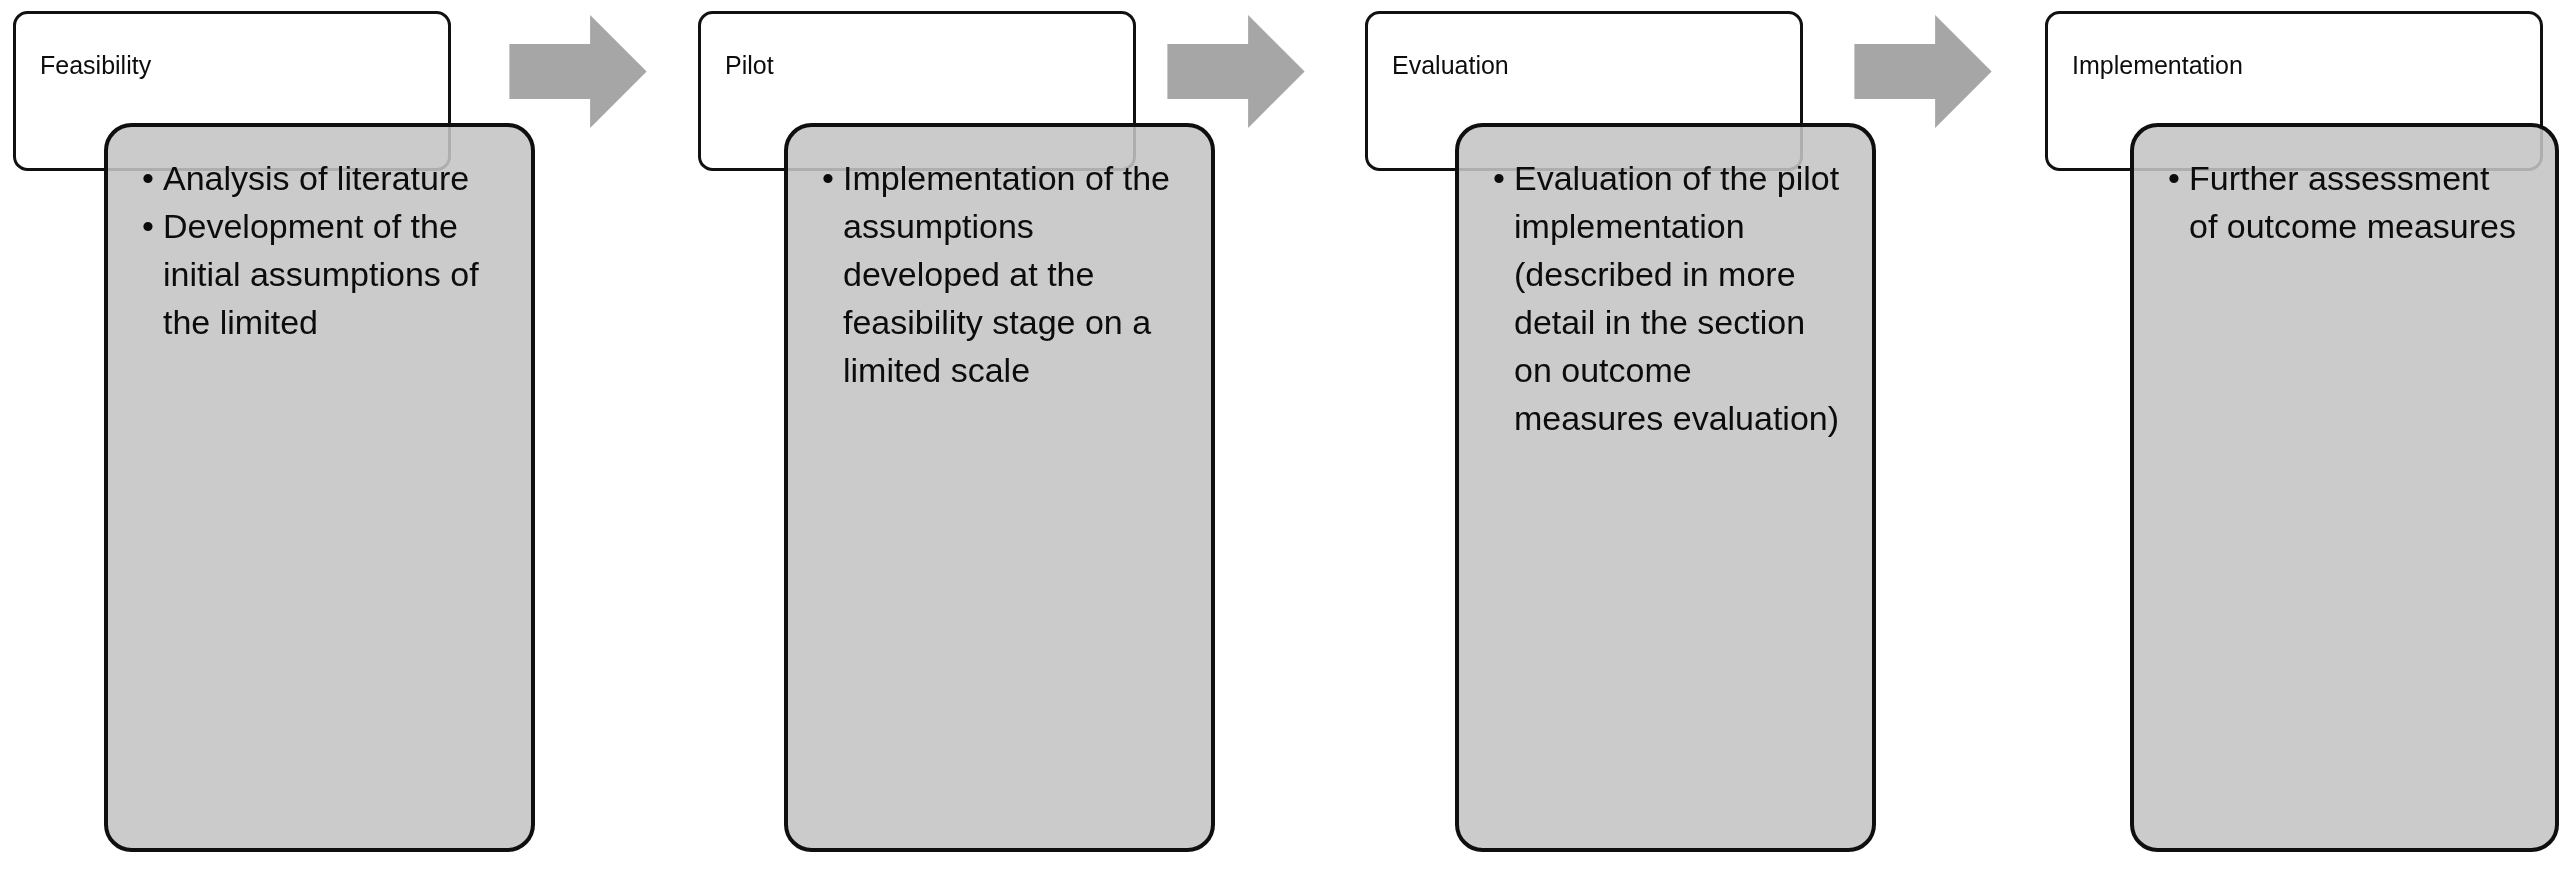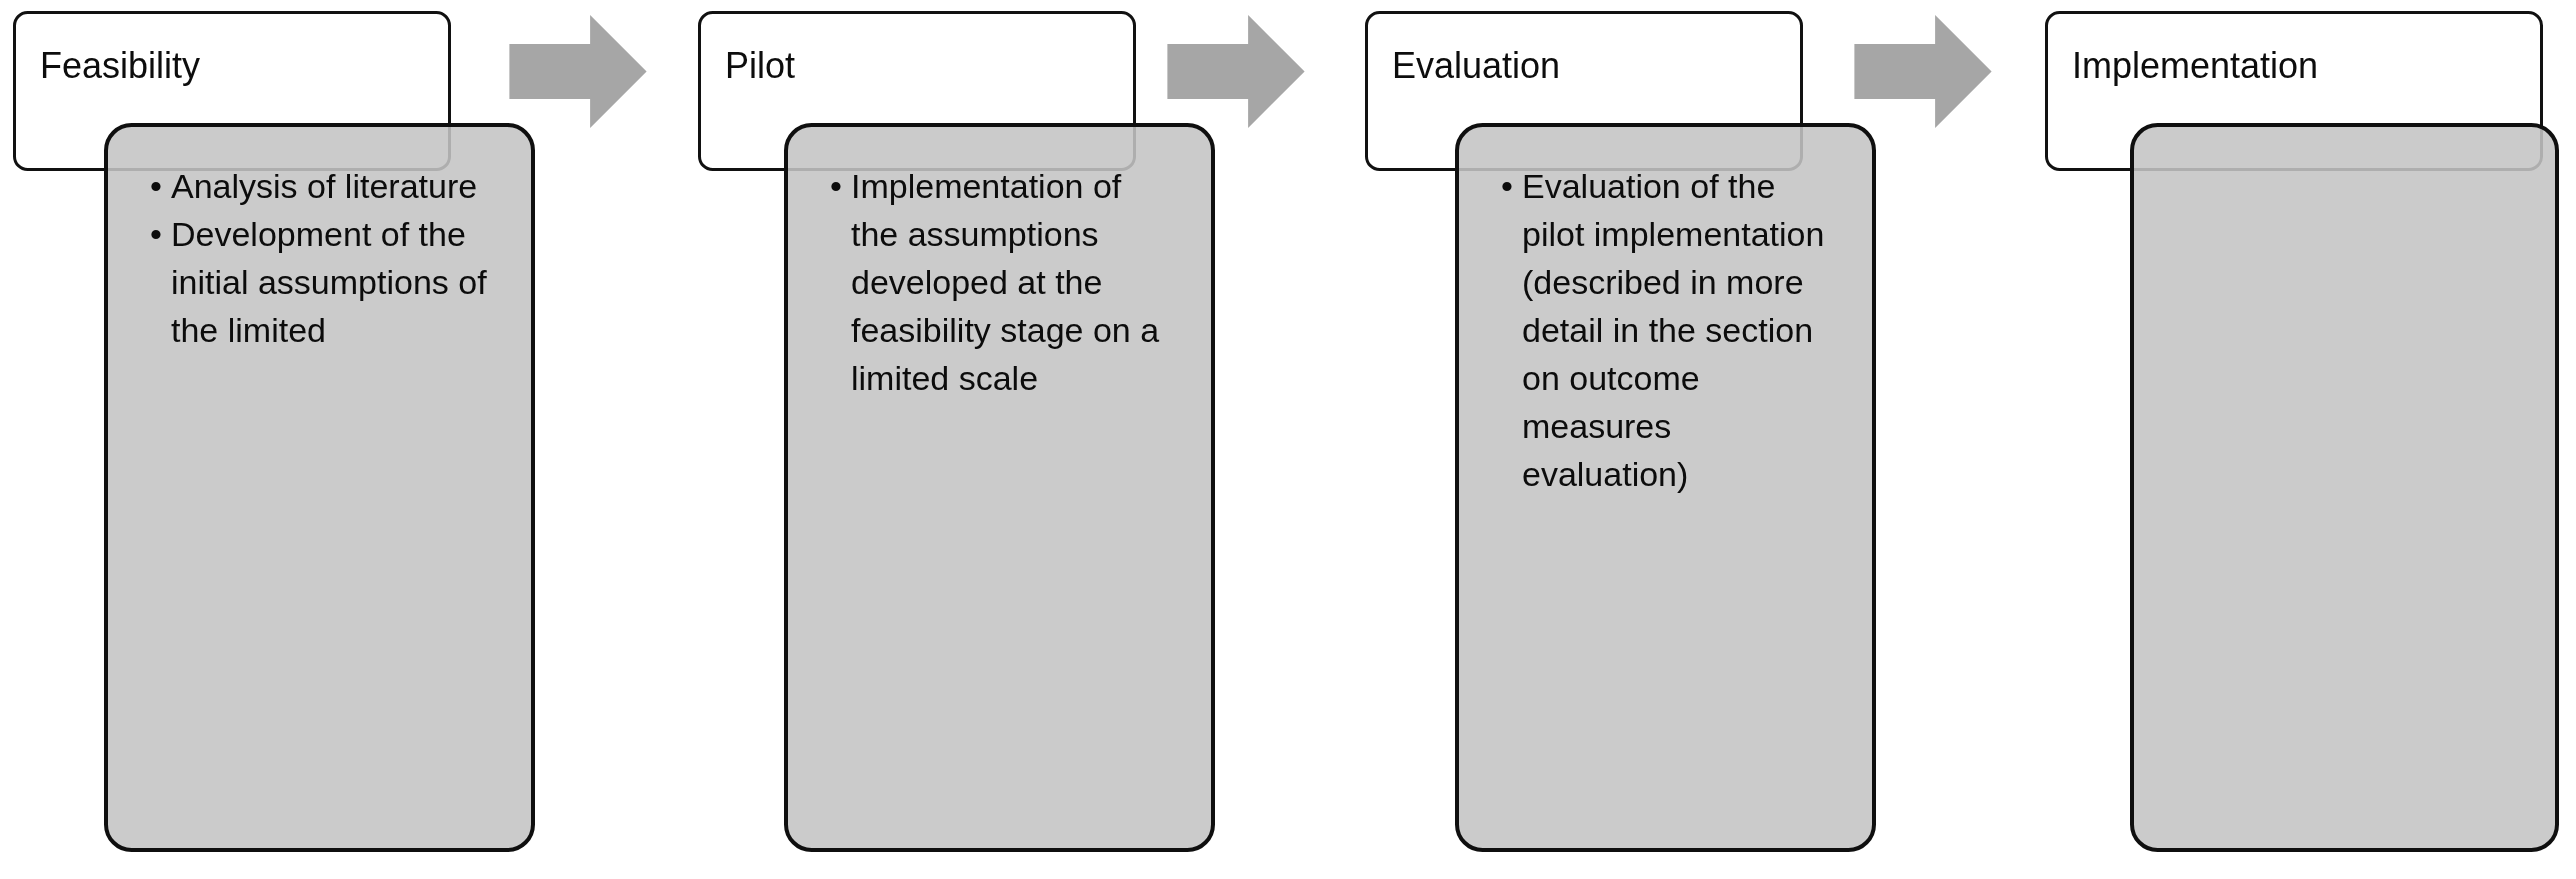--- a/index.html
+++ b/index.html
@@ -18,42 +18,42 @@
     background:#ffffff;
     border:3.2px solid #111111;
     border-radius:14.6px;
     box-sizing:border-box;
     z-index:1;
   }
   .header-label{
     position:absolute;
     left:24px;
     top:31px;
-    font-size:36px;
+    font-size:25px;
     line-height:41px;
     color:#0d0d0d;
     font-family:"Liberation Sans", sans-serif;
     white-space:nowrap;
   }
 
   
   .body-card{
     position:absolute;
     background:rgba(196,196,196,0.88);
     border:4px solid #0f0f0f;
     border-radius:27.6px;
     box-sizing:border-box;
     z-index:2;
   }
   .bullets{
     position:absolute;
     left:26px;
     right:20px;
     top:19.4px;
-    margin:16px;
+    margin:8px;
     padding:0;
     list-style:none;
   }
   .bullets li{
     position:relative;
     padding-left:21px;
     font-size:34px;
     line-height:48px;
     color:#0c0c0c;
     margin:0 0 0 0;
@@ -122,18 +122,19 @@
   <svg class="arrow" style="left:1854px;top:14.6px;" width="138" height="113" viewBox="0 0 170 140">
     <polygon points="0,36 100,36 100,0 170,70 100,140 100,104 0,104" fill="#A6A6A6"></polygon>
   </svg>
 
   <div class="stage">
     <div class="header-box" style="left:2045px;top:11.3px;width:498px;height:160px;">
       <span class="header-label">Implementation</span>
     </div>
     <div class="body-card" style="left:2130px;top:123px;width:429px;height:729px;">
       <ul class="bullets">
+        <li>Further assessment of outcome measures</li>
       </ul>
     </div>
   </div>
 
 </div>
 
 
 </body></html>

